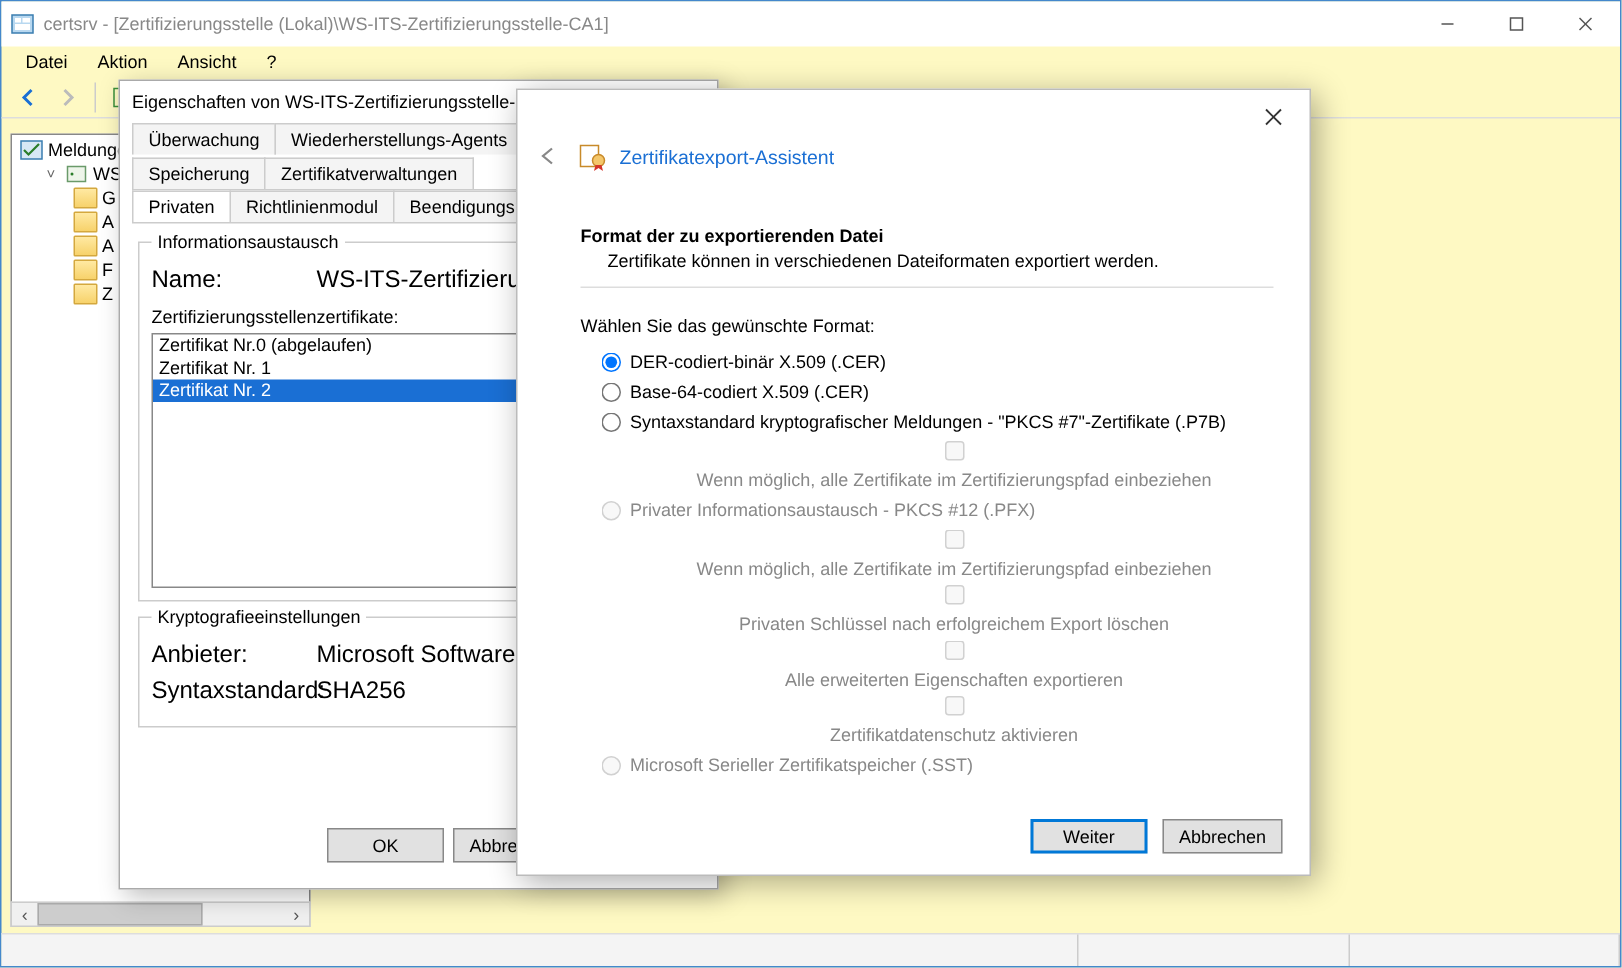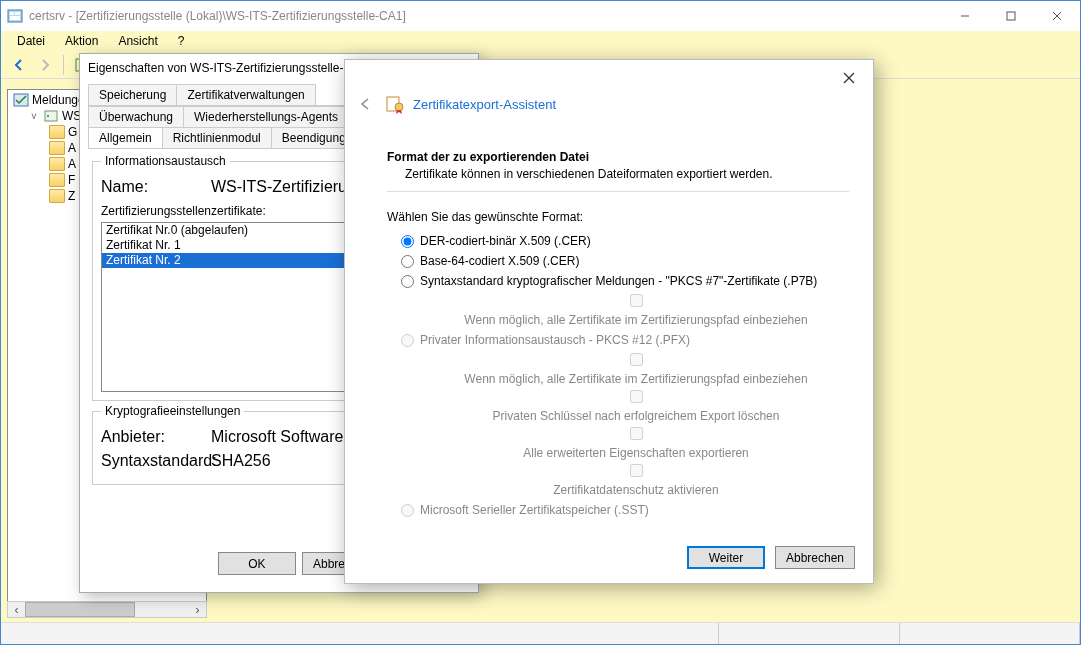--- a/index.html
+++ b/index.html
@@ -194,30 +194,30 @@
 
   <div class="statusbar">
     <div class="cell"></div>
     <div class="cell"></div>
     <div class="cell"></div>
   </div>
 
   <div class="dlg-props">
     <div class="dlg-title">Eigenschaften von WS-ITS-Zertifizierungsstelle-CA1</div>
 
+    <div class="tabs-row" style="border-bottom:none">
+      <div class="tab inactive">Überwachung</div>
+      <div class="tab inactive">Wiederherstellungs-Agents</div>
+    </div>
     <div class="tabs-row" style="margin-top:2px">
       <div class="tab inactive">Speicherung</div>
       <div class="tab inactive">Zertifikatverwaltungen</div>
     </div>
-    <div class="tabs-row" style="border-bottom:none">
-      <div class="tab inactive">Überwachung</div>
-      <div class="tab inactive">Wiederherstellungs-Agents</div>
-    </div>
     <div class="tabs-row">
-      <div class="tab active">Allgemein</div>
+      <div class="tab active">Privaten</div>
       <div class="tab inactive">Richtlinienmodul</div>
       <div class="tab inactive">Beendigungsmo</div>
     </div>
 
     <div class="dlg-body">
       <div class="groupbox">
         <div class="groupbox-title">Informationsaustausch</div>
         <div class="kv-row">
           <span class="k">Name:</span>
           <span>WS-ITS-Zertifizierungsstelle</span>

